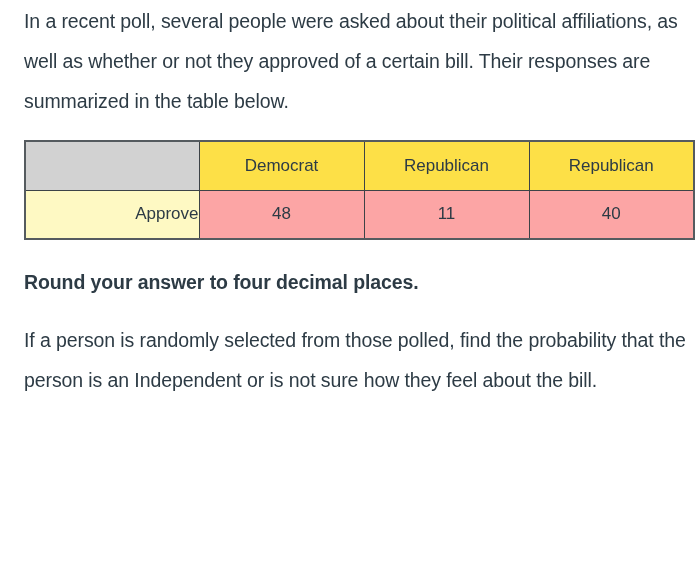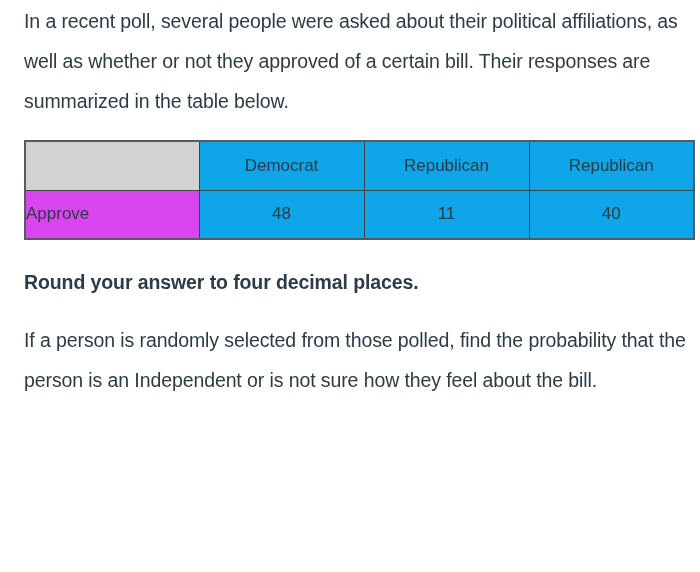--- a/index.html
+++ b/index.html
@@ -66,34 +66,34 @@
     font-size: 17px;
     font-weight: normal;
     color: #2d3b45;
     padding: 0;
     box-sizing: border-box;
   }
   th.corner-cell {
     background: #d2d2d2;
   }
   th.col-head {
-    background: #0ea5e9;
+    background: #fde047;
     text-align: center;
     font-weight: normal;
     font-size: 17px;
   }
   td.row-head {
-    background: #d946ef;
-    text-align: left;
+    background: #fef9c3;
+    text-align: right;
     padding-left: 8px;
     font-weight: bold;
     font-size: 17.5px;
   }
   td.data-cell {
-    background: #0ea5e9;
+    background: #fca5a5;
     text-align: center;
     font-size: 17px;
   }
 </style>
 </head>
 <body>
 
 <div class="page">
 
   <p class="para intro">In a recent poll, several people were asked about their political affiliations, as well as whether or not they approved of a certain bill. Their responses are summarized in the table below.</p>

